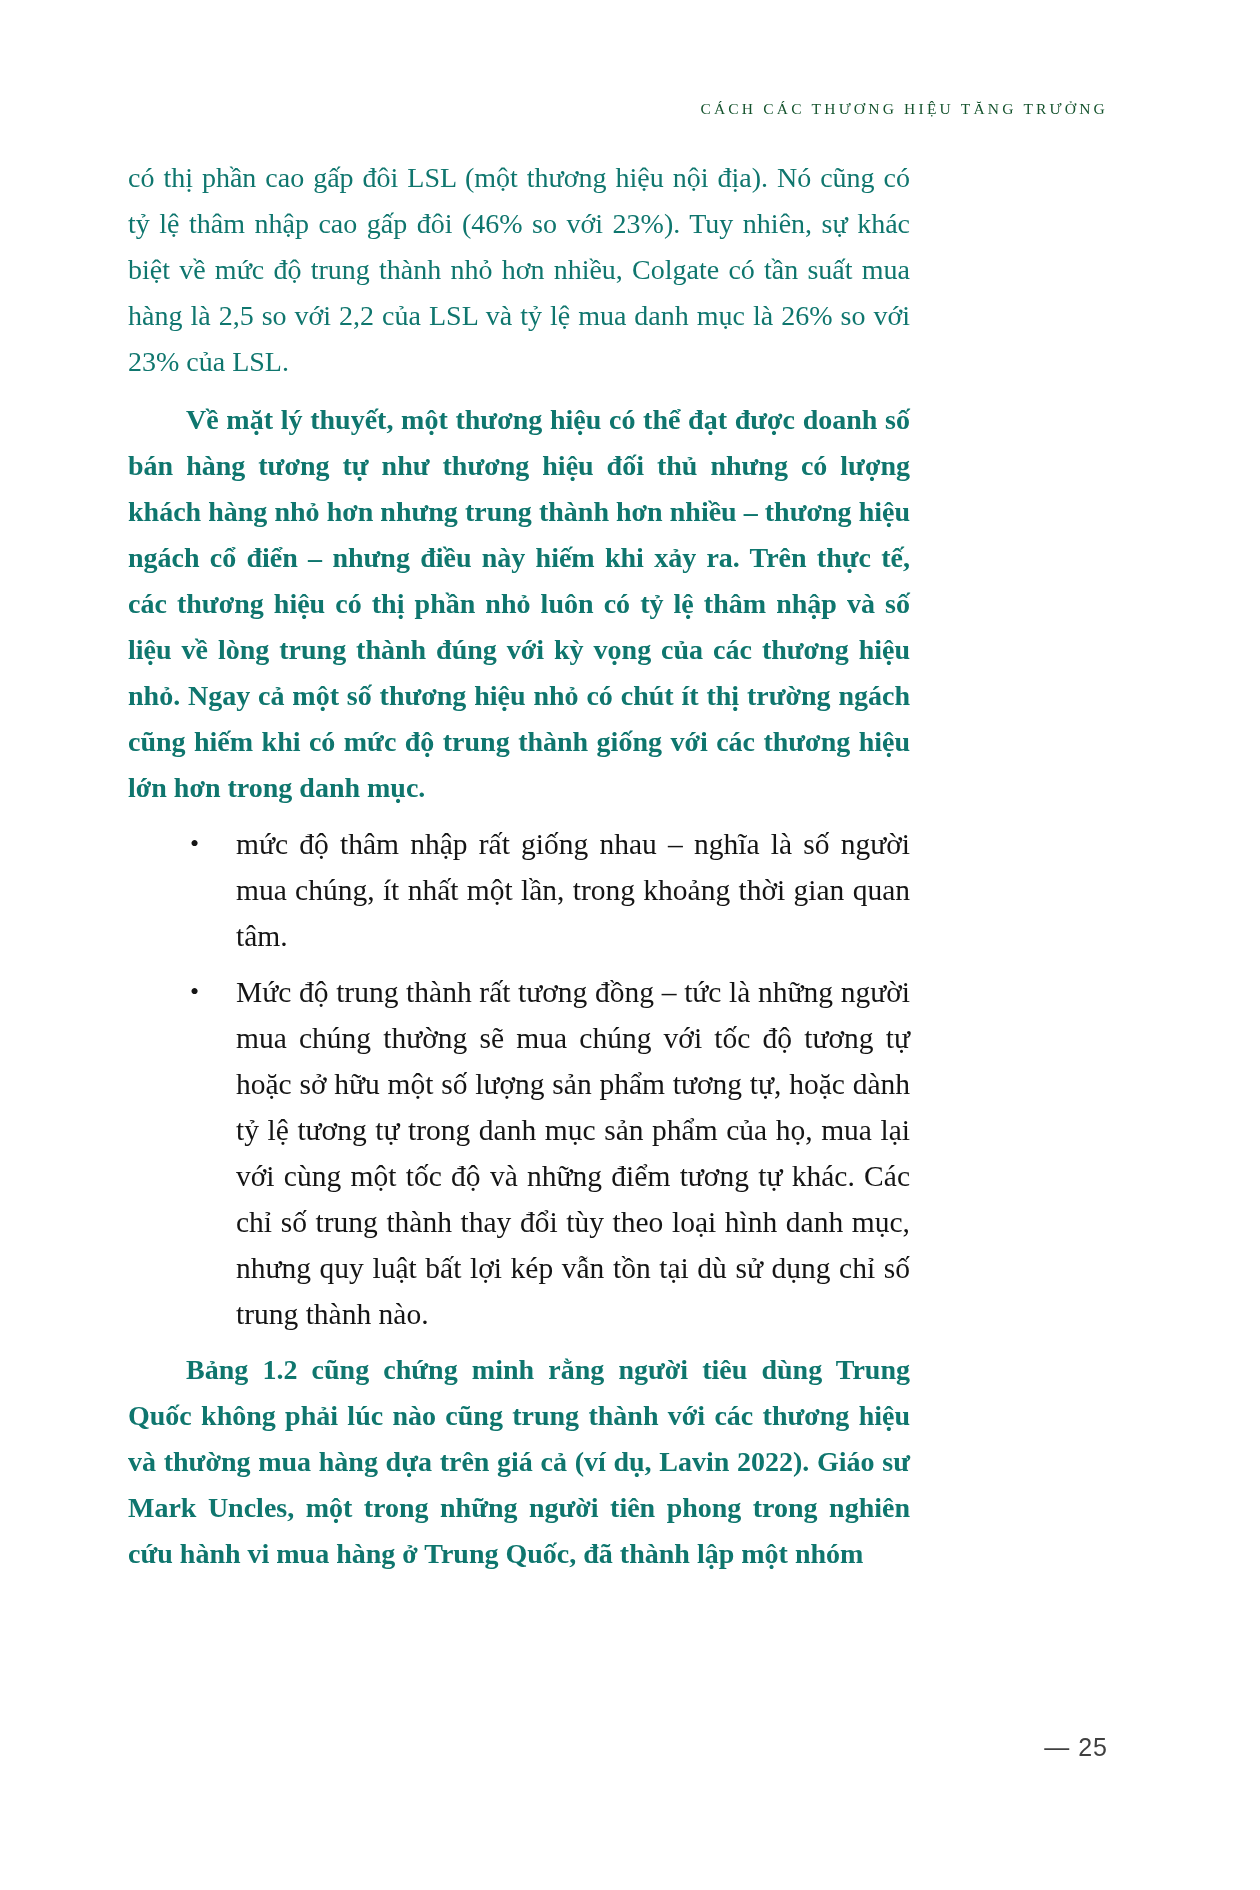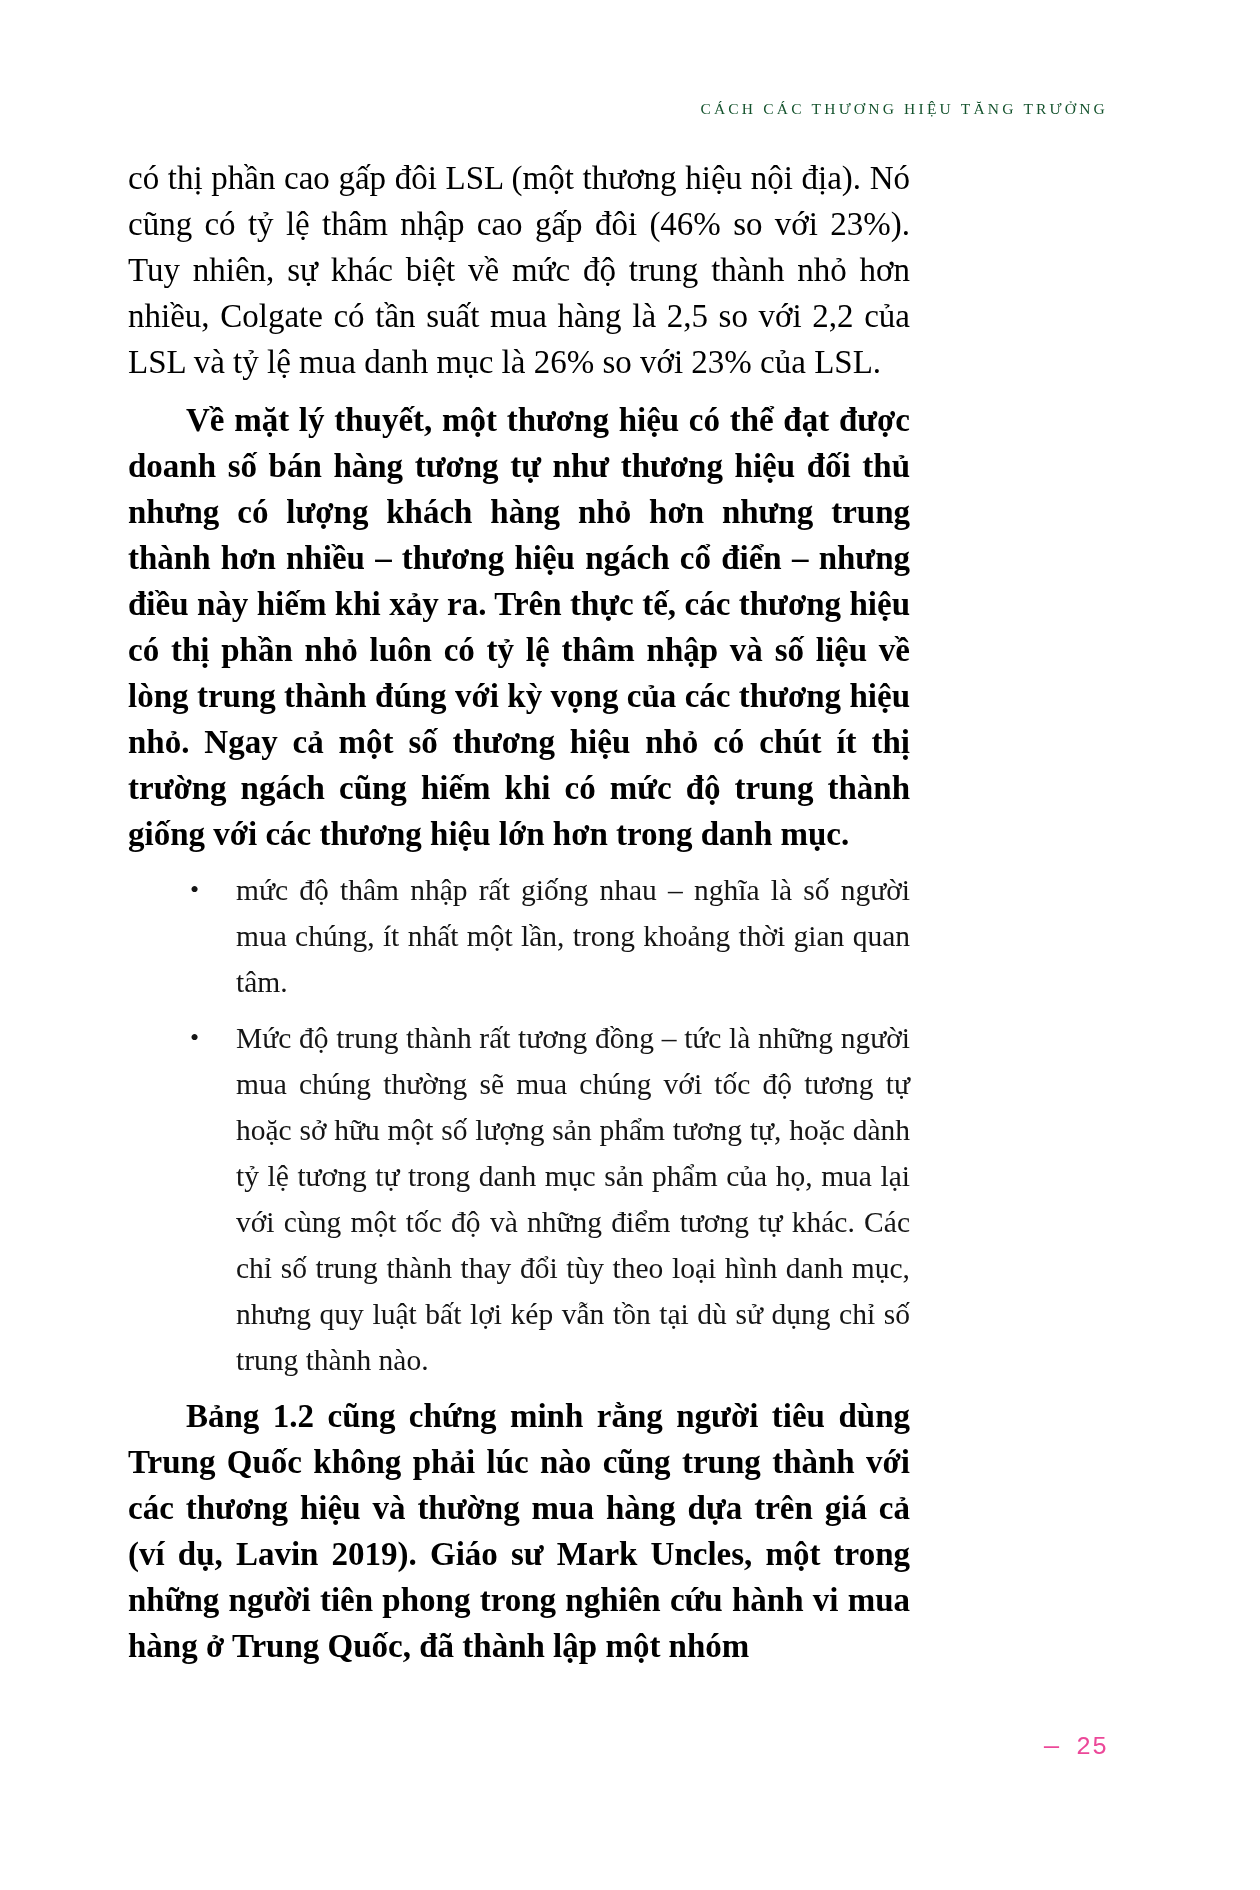--- a/index.html
+++ b/index.html
@@ -34,25 +34,25 @@
     white-space: nowrap;
   }
   .content {
     position: absolute;
     top: 155px;
     left: 128px;
     width: 782px;
   }
   p.body-text {
     margin: 0;
-    font-size: 33px;
+    font-size: 28px;
     line-height: 46px;
     text-align: justify;
     text-justify: inter-word;
-    color: #000000;
+    color: #0f766e;
     font-family: "Liberation Serif", serif;
     hyphens: none;
   }
   p.indent {
     text-indent: 58px;
     font-weight: bold;
   }
   .bullets {
     margin: 0;
     padding: 0;
@@ -76,22 +76,22 @@
     line-height: 46px;
     color: #151515;
   }
   .gap-para { height: 12px; }
   .gap-list { height: 10px; }
   .folio {
     position: absolute;
     bottom: 128px;
     right: 152px;
     font-size: 25px;
-    font-family: Liberation Mono, monospace;
-    color: #ec4899;
+    font-family: Liberation Sans, sans-serif;
+    color: #404040;
     letter-spacing: 1px;
     white-space: nowrap;
   }
 </style>
 </head>
 <body>
 
 <div class="page">
 
   <div class="running-head">CÁCH CÁC THƯƠNG HIỆU TĂNG TRƯỞNG</div>
@@ -113,19 +113,19 @@
         <span>mức độ thâm nhập rất giống nhau – nghĩa là số người mua chúng, ít nhất một lần, trong khoảng thời gian quan tâm.</span>
       </li>
       <li style="margin-top:10px;">
         <span class="dot">•</span>
         <span>Mức độ trung thành rất tương đồng – tức là những người mua chúng thường sẽ mua chúng với tốc độ tương tự hoặc sở hữu một số lượng sản phẩm tương tự, hoặc dành tỷ lệ tương tự trong danh mục sản phẩm của họ, mua lại với cùng một tốc độ và những điểm tương tự khác. Các chỉ số trung thành thay đổi tùy theo loại hình danh mục, nhưng quy luật bất lợi kép vẫn tồn tại dù sử dụng chỉ số trung thành nào.</span>
       </li>
     </ul>
 
     <div class="gap-list"></div>
 
-    <p class="body-text indent">Bảng 1.2 cũng chứng minh rằng người tiêu dùng Trung Quốc không phải lúc nào cũng trung thành với các thương hiệu và thường mua hàng dựa trên giá cả (ví dụ, Lavin 2019). Giáo sư Mark Uncles, một trong những người tiên phong trong nghiên cứu hành vi mua hàng ở Trung Quốc, đã thành lập một nhóm</p>
+    <p class="body-text indent">Bảng 1.2 cũng chứng minh rằng người tiêu dùng Trung Quốc không phải lúc nào cũng trung thành với các thương hiệu và thường mua hàng dựa trên giá cả (ví dụ, Lavin 2022). Giáo sư Mark Uncles, một trong những người tiên phong trong nghiên cứu hành vi mua hàng ở Trung Quốc, đã thành lập một nhóm</p>
 
   </div>
 
   <div class="folio">— 25</div>
 
 </div>
 
 </body></html>

